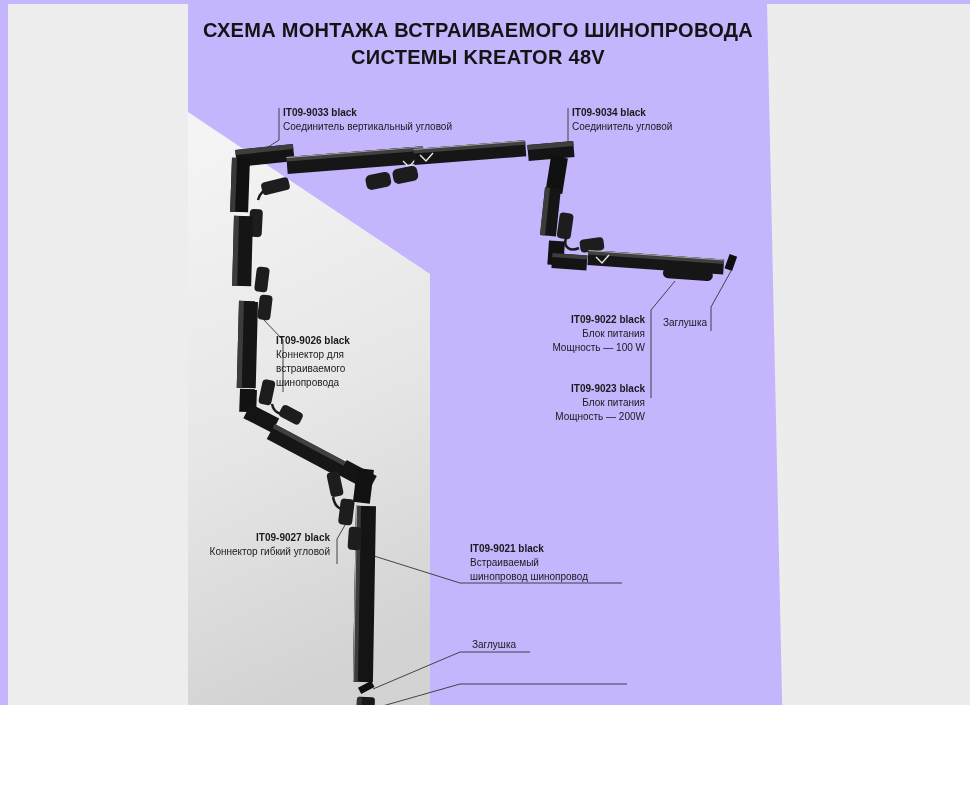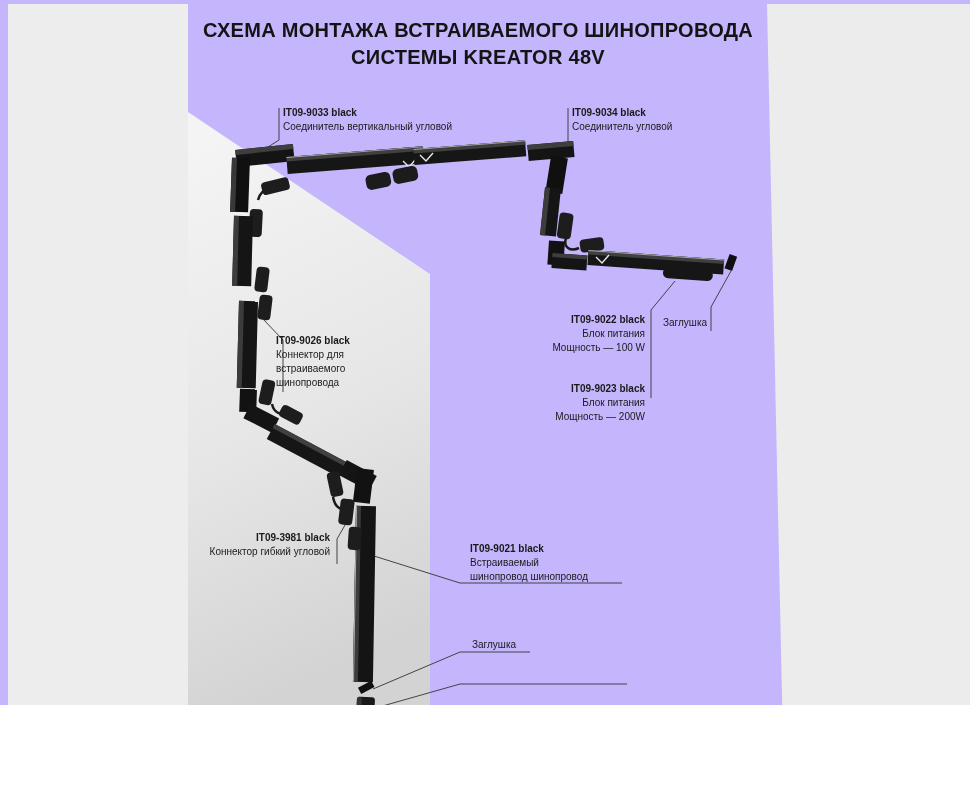--- a/index.html
+++ b/index.html
@@ -187,21 +187,21 @@
   <div class="b">IT09-9023 black</div>
   <div>Блок питания</div>
   <div>Мощность — 200W</div>
 </div>
 
 <div class="lbl" style="left:663px;top:316px;">
   <div>Заглушка</div>
 </div>
 
 <div class="lbl right" style="right:640px;top:531px;">
-  <div class="b">IT09-3981 black</div>
+  <div class="b">IT09-9027 black</div>
   <div>Коннектор гибкий угловой</div>
 </div>
 
 <div class="lbl" style="left:470px;top:542px;">
   <div class="b">IT09-9021 black</div>
   <div>Встраиваемый</div>
   <div>шинопровод шинопровод</div>
 </div>
 
 <div class="lbl" style="left:472px;top:638px;">

